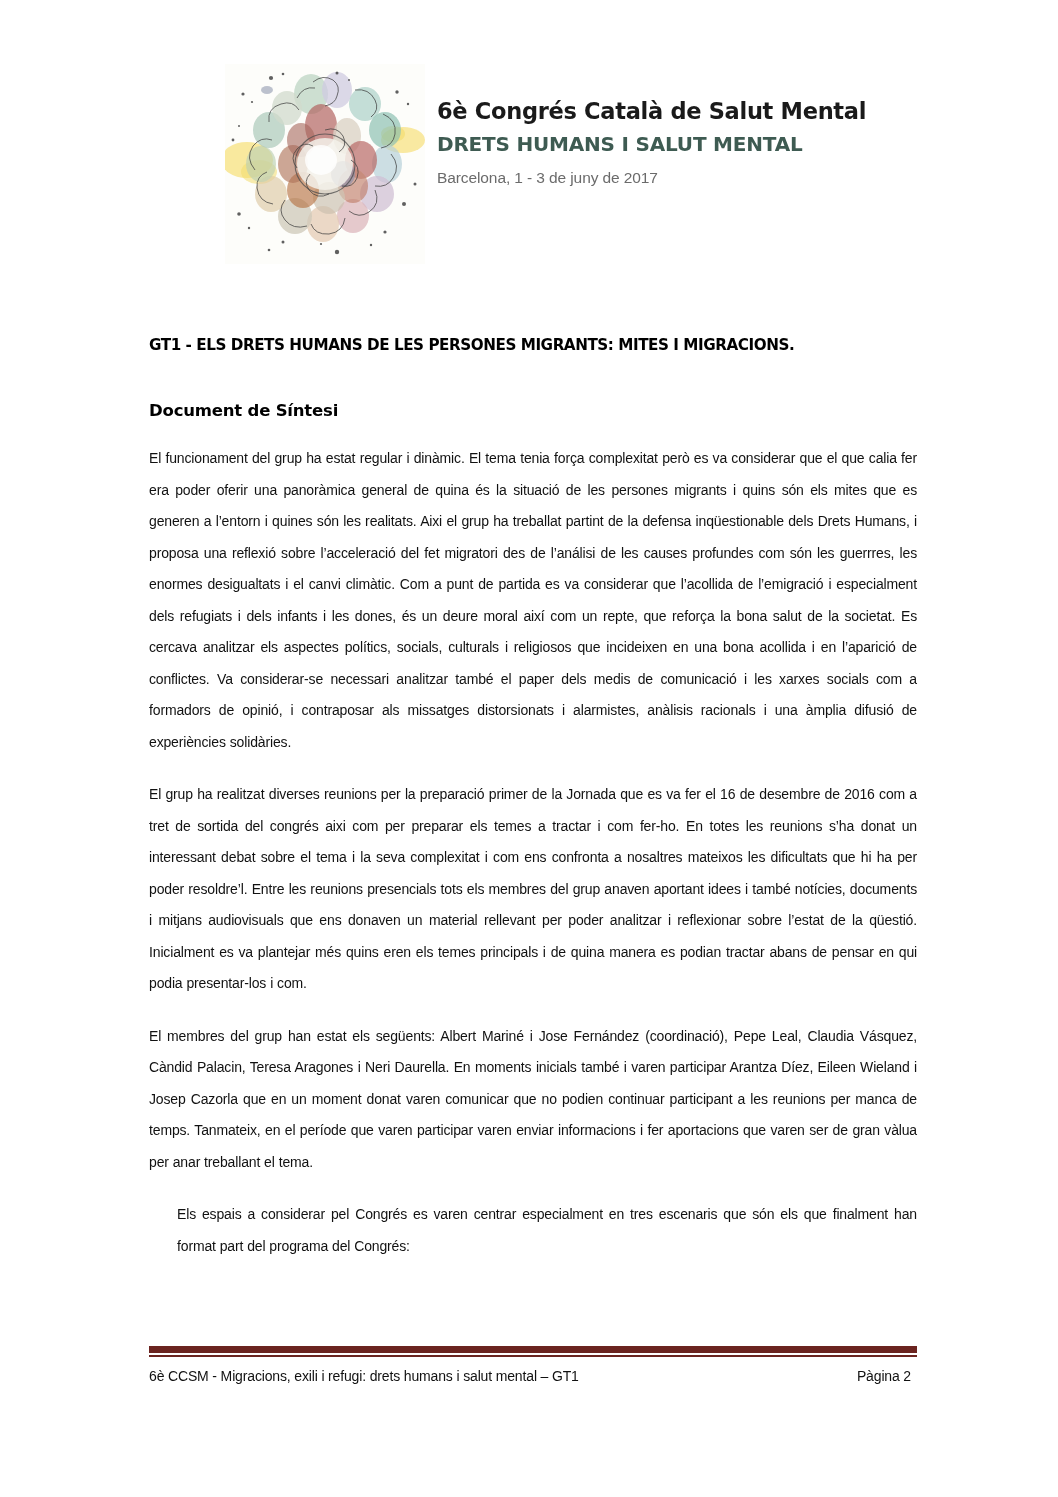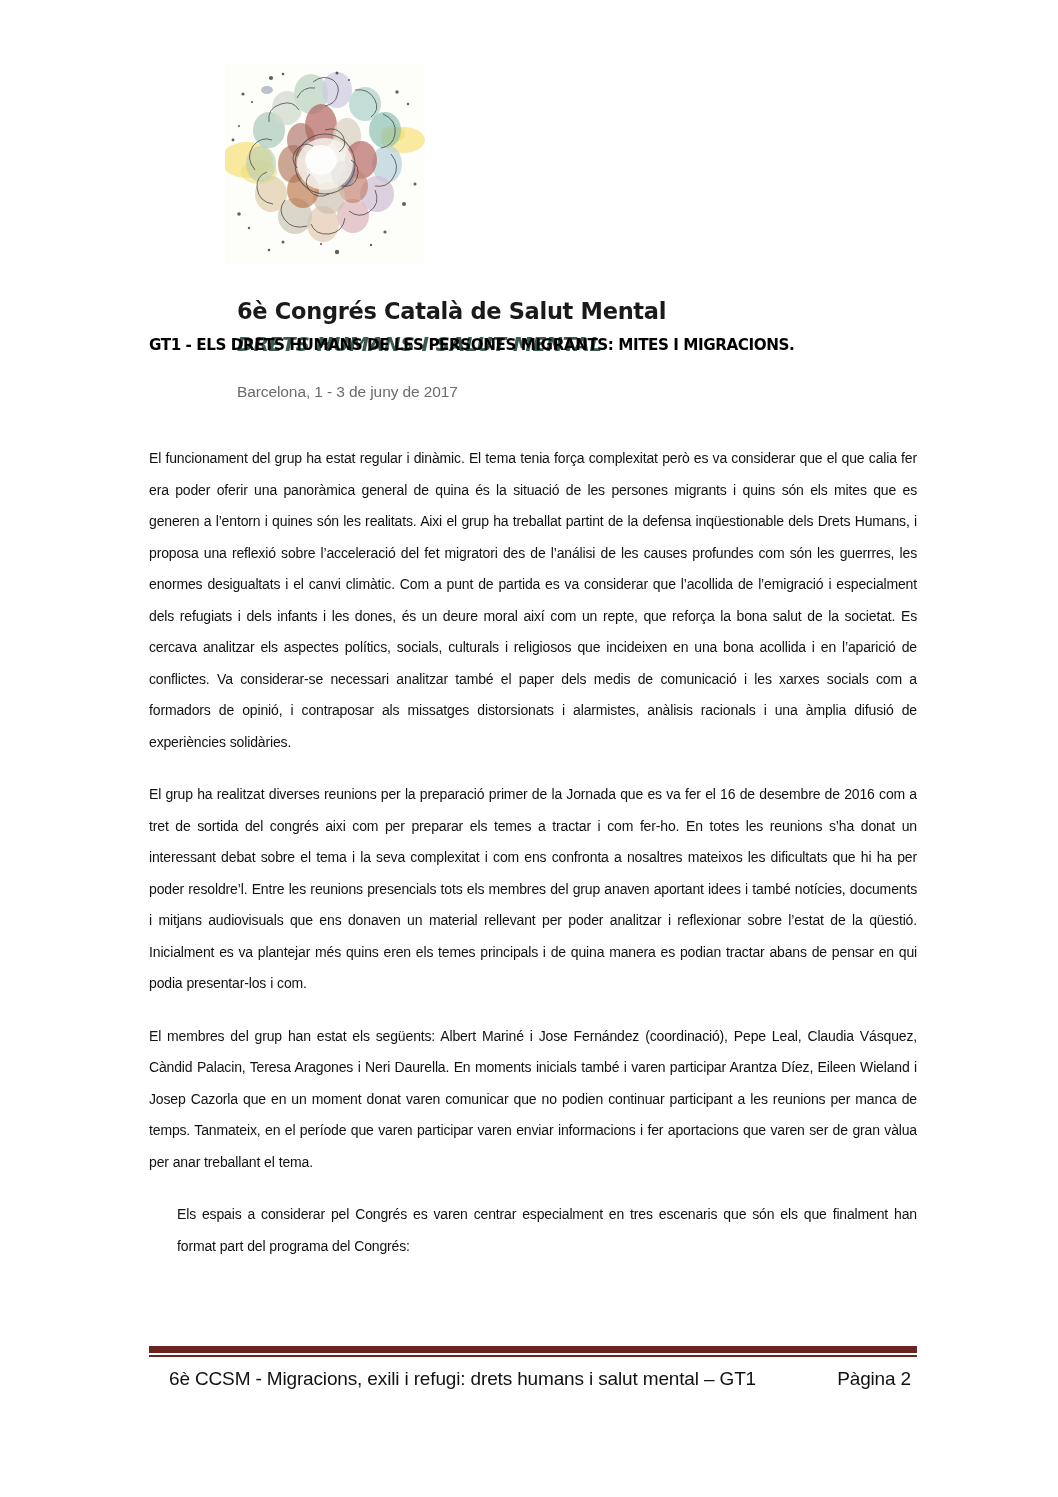--- a/index.html
+++ b/index.html
@@ -25,21 +25,21 @@
   }
 
   
   .header-block {
     position: absolute;
     left: 225px;
     top: 64px;
     width: 600px;
     height: 210px;
     display: flex;
-    flex-direction: column;
+    flex-direction: row;
     align-items: flex-start;
   }
 
   .logo-art {
     width: 200px;
     height: 200px;
     flex: 0 0 200px;
     position: relative;
     background: #fdfdfa;
     overflow: hidden;
@@ -63,26 +63,26 @@
   .congress-sub {
     font-family: "DejaVu Sans", sans-serif;
     font-size: 20px;
     font-weight: bold;
     color: #3e5b52;
     letter-spacing: -0.2px;
     line-height: 1.35;
     margin-top: 6px;
     white-space: nowrap;
   }
-  .congress-sub .l2 { display: block; font-style: italic; }
+  .congress-sub .l2 { display: block; }
   .congress-date {
     font-family: "Liberation Sans", sans-serif;
     font-size: 15.5px;
     color: #6b6b6b;
-    margin-top: 25px;
+    margin-top: 11px;
     letter-spacing: -0.1px;
     white-space: nowrap;
   }
 
   
   .doc-title {
     position: absolute;
     left: 149px;
     top: 336px;
     width: 770px;
@@ -147,24 +147,23 @@
     background: #6b2420;
     width: 100%;
   }
   .footer-row {
     margin-top: 11px;
     display: flex;
     flex-direction: row;
     align-items: baseline;
     justify-content: space-between;
     font-family: "Liberation Sans", sans-serif;
-    font-size: 19px;
+    font-size: 14px;
     color: #111;
     letter-spacing: -0.15px;
-    margin-left: 20px;
   }
   .footer-left { white-space: nowrap; }
   .footer-right { white-space: nowrap; padding-right: 6px; }
 </style>
 </head>
 <body>
 
 <div class="page">
 
   <div class="header-block">
@@ -258,20 +257,21 @@
       <div class="congress-title">6è Congrés Català de Salut Mental</div>
       <div class="congress-sub">
         <span class="l2">DRETS HUMANS I SALUT MENTAL</span>
       </div>
       <div class="congress-date">Barcelona, 1 - 3 de juny de 2017</div>
     </div>
   </div>
 
   <div class="doc-title">GT1 -  ELS DRETS HUMANS DE LES PERSONES MIGRANTS: MITES I MIGRACIONS.</div>
 
+  <div class="section-heading">Document de Síntesi</div>
 
   <div class="body-area">
     <p class="body-par">El funcionament del grup ha estat regular i dinàmic.  El tema tenia força complexitat però es va considerar que el que calia fer era poder oferir una panoràmica general de quina és la situació de les persones migrants i quins són els mites que es generen a l’entorn i quines són les realitats.   Aixi el grup ha treballat partint de la defensa inqüestionable dels Drets Humans, i proposa una reflexió sobre l’acceleració del fet migratori des de l’análisi de les causes profundes com són les guerrres, les enormes desigualtats i el canvi climàtic.    Com a punt de partida es va considerar que l’acollida de l’emigració  i especialment dels refugiats i dels infants i les dones, és un deure moral així com un repte, que reforça la bona salut de la societat. Es cercava analitzar els aspectes polítics, socials, culturals i religiosos que incideixen en una bona acollida i en l’aparició de conflictes.   Va considerar-se necessari analitzar també el paper dels medis de comunicació i les xarxes socials com a formadors de opinió, i contraposar als missatges distorsionats i alarmistes, anàlisis racionals i una àmplia difusió de experiències solidàries.</p>
     <p class="body-par">El grup ha realitzat diverses reunions per la preparació primer de la Jornada que es va fer el 16 de desembre de 2016 com a tret de sortida del congrés aixi com per preparar els temes a tractar i com fer-ho.   En totes les reunions s’ha donat un interessant debat sobre el tema i la seva complexitat i com ens confronta a nosaltres mateixos les dificultats que hi ha per poder resoldre’l.   Entre les reunions presencials tots els membres del grup anaven aportant idees i també notícies, documents i mitjans audiovisuals que ens donaven un material rellevant per poder analitzar i reflexionar sobre l’estat de la qüestió.  Inicialment es va plantejar més quins eren els temes principals i de quina manera es podian tractar abans de pensar en qui podia presentar-los i com.</p>
     <p class="body-par">El membres del grup han estat els següents: Albert Mariné i Jose Fernández (coordinació), Pepe Leal, Claudia Vásquez, Càndid Palacin, Teresa Aragones i Neri Daurella.   En moments inicials també i varen participar Arantza Díez, Eileen Wieland i Josep Cazorla que en un moment donat varen comunicar que no podien continuar  participant a les reunions per manca de temps. Tanmateix, en el període que varen participar varen enviar informacions i fer aportacions que varen ser de gran vàlua per anar treballant el tema.</p>
     <p class="body-par">Els espais a considerar pel Congrés es varen centrar especialment en tres escenaris que són els que finalment han format part del programa del Congrés:</p>
   </div>
 
   <div class="footer">
     <div class="footer-rule-top"></div>

